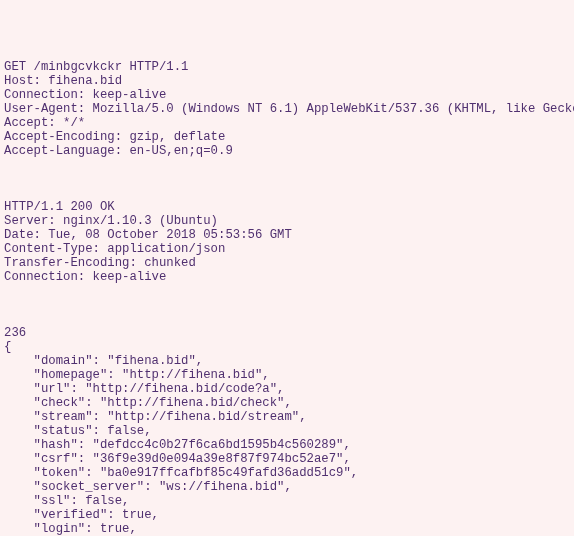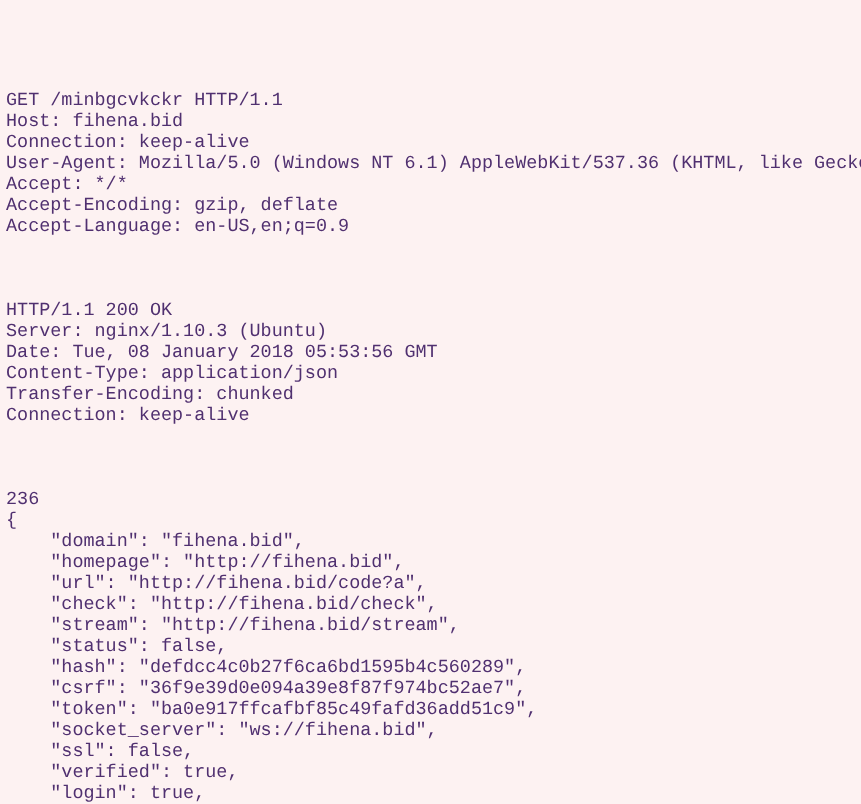--- a/index.html
+++ b/index.html
@@ -26,21 +26,21 @@
 <span class="block">GET /minbgcvkckr HTTP/1.1
 Host: fihena.bid
 Connection: keep-alive
 User-Agent: Mozilla/5.0 (Windows NT 6.1) AppleWebKit/537.36 (KHTML, like Gecko) Chrome/66.0.3359.139 Safari/537.36
 Accept: */*
 Accept-Encoding: gzip, deflate
 Accept-Language: en-US,en;q=0.9</span>
 <span class="block"> </span>
 <span class="block">HTTP/1.1 200 OK
 Server: nginx/1.10.3 (Ubuntu)
-Date: Tue, 08 January 2018 05:53:56 GMT
+Date: Tue, 08 October 2018 05:53:56 GMT
 Content-Type: application/json
 Transfer-Encoding: chunked
 Connection: keep-alive</span>
 <span class="block"> </span>
 <span class="block">236
 {
     "domain": "fihena.bid",
     "homepage": "http://fihena.bid",
     "url": "http://fihena.bid/code?a",
     "check": "http://fihena.bid/check",

